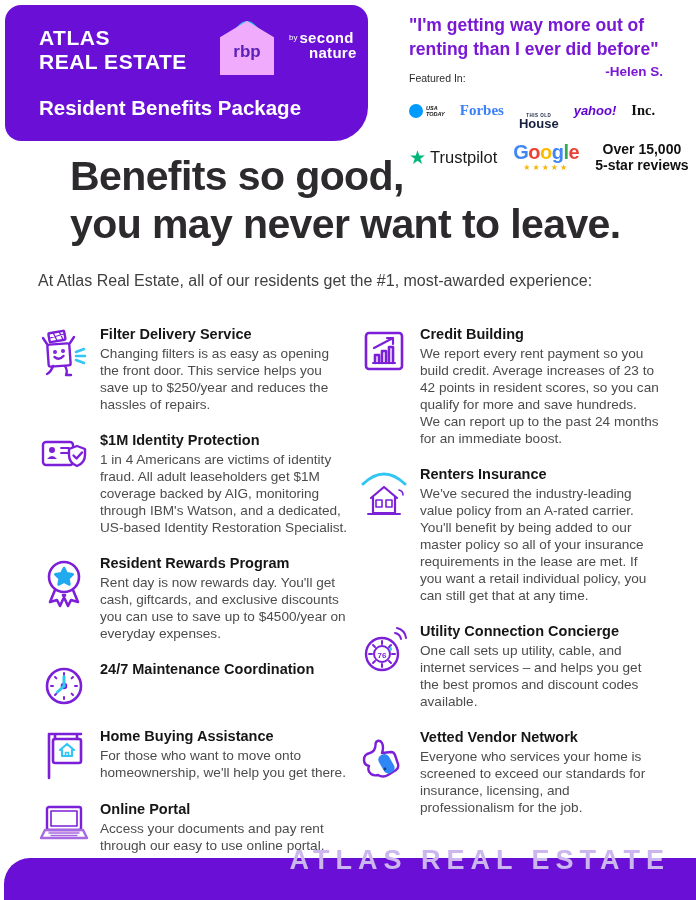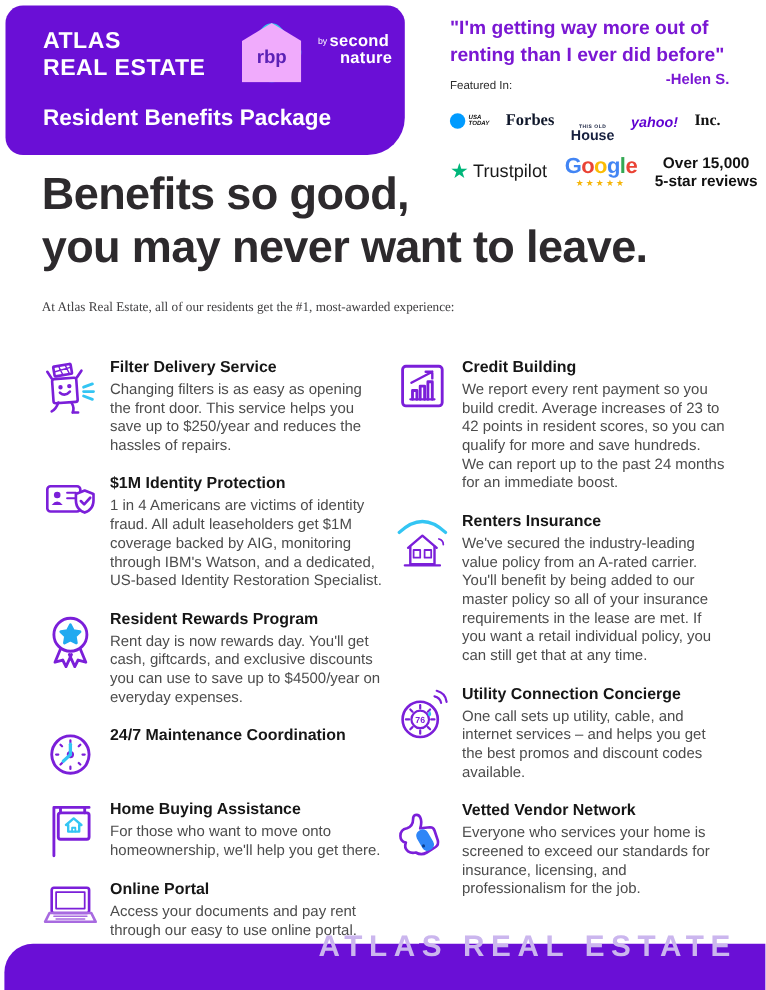--- a/index.html
+++ b/index.html
@@ -42,21 +42,21 @@
   .quote-block { position:absolute; left:409px; top:13px; width:278px; }
   .quote-line { display:block; color:#7a17d3; font-weight:800; font-size:17.5px; line-height:24px; }
   .attribution { display:block; text-align:right; color:#7a17d3; font-weight:800; font-size:13.5px; margin-top:3px; padding-right:24px; }
 
   .featured { position:absolute; left:409px; top:72px; width:280px; }
   .featured-label { font-size:10.5px; color:#2b2b2b; }
   .logo-row { display:flex; align-items:center; gap:15px; margin-top:7px; }
   .usatoday { display:flex; align-items:center; gap:3px; }
   .usatoday .dot { width:14px; height:14px; border-radius:50%; background:#009bff; }
   .usatoday .txt { font-size:5.5px; font-weight:800; font-style:italic; line-height:6px; color:#111; }
-  .forbes { font-family:"Liberation Serif", serif; font-weight:700; font-size:15px; color:#0f172a; }
+  .forbes { font-family:"Liberation Serif", serif; font-weight:700; font-size:15px; color:#3b82f6; }
   .house { text-align:center; line-height:5px;margin-top:18px; }
   .house .top { font-size:4.5px; font-weight:700; letter-spacing:.5px; color:#17203f; }
   .house .main { font-size:13px; font-weight:800; color:#17203f; line-height:12px; }
   .yahoo { font-size:13px; font-weight:800; font-style:italic; color:#5f01d1; }
   .inc { font-family:"Liberation Serif", serif; font-weight:700; font-size:14.5px; color:#111; }
 
   .reviews-row { display:flex; align-items:center; gap:16px; margin-top:11px; }
   .trustpilot { display:flex; align-items:center; gap:4px; }
   .tp-star { color:#00b67a; font-size:19px; line-height:19px; }
   .tp-name { font-size:16.5px; color:#191919; font-weight:500; }
@@ -67,22 +67,22 @@
   .google-word span:nth-child(3){color:#FBBC05;}
   .google-word span:nth-child(4){color:#4285F4;}
   .google-word span:nth-child(5){color:#34A853;}
   .google-word span:nth-child(6){color:#EA4335;}
   .google-stars { color:#f5b50a; font-size:8px; letter-spacing:2px; line-height:8px; }
   .review-summary { font-size:14px; font-weight:800; color:#111; line-height:16px; text-align:center; }
 
   
   .headline { position:absolute; left:38px; top:152px; font-weight:800; font-size:41px;
     line-height:48px; letter-spacing:-.6px; color:#2d2a2d; }
-  .headline span { display:block; }
-  .intro { position:absolute; left:38px; top:272px; width:630px; font-size:12px; color:#3f3e40;font-family:Liberation Serif, serif; }
+  .headline span { display:block;margin-left:32px; }
+  .intro { position:absolute; left:38px; top:272px; width:630px; font-size:16px; color:#3f3e40; }
 
   
   .benefits { position:absolute; left:38px; top:326px; width:622px; display:flex; }
   .col { display:flex; flex-direction:column; }
   .col-left { width:310px; }
   .col-right { width:302px; margin-left:10px; }
   .benefit { display:flex; margin-bottom:19px; }
   .icon-box { width:52px; flex:none; display:flex; justify-content:center; align-items:flex-start; padding-top:2px; }
   .b-content { flex:1; padding-left:10px; }
   .b-title { font-size:14.5px; font-weight:800; color:#161616; margin-bottom:3px; }

